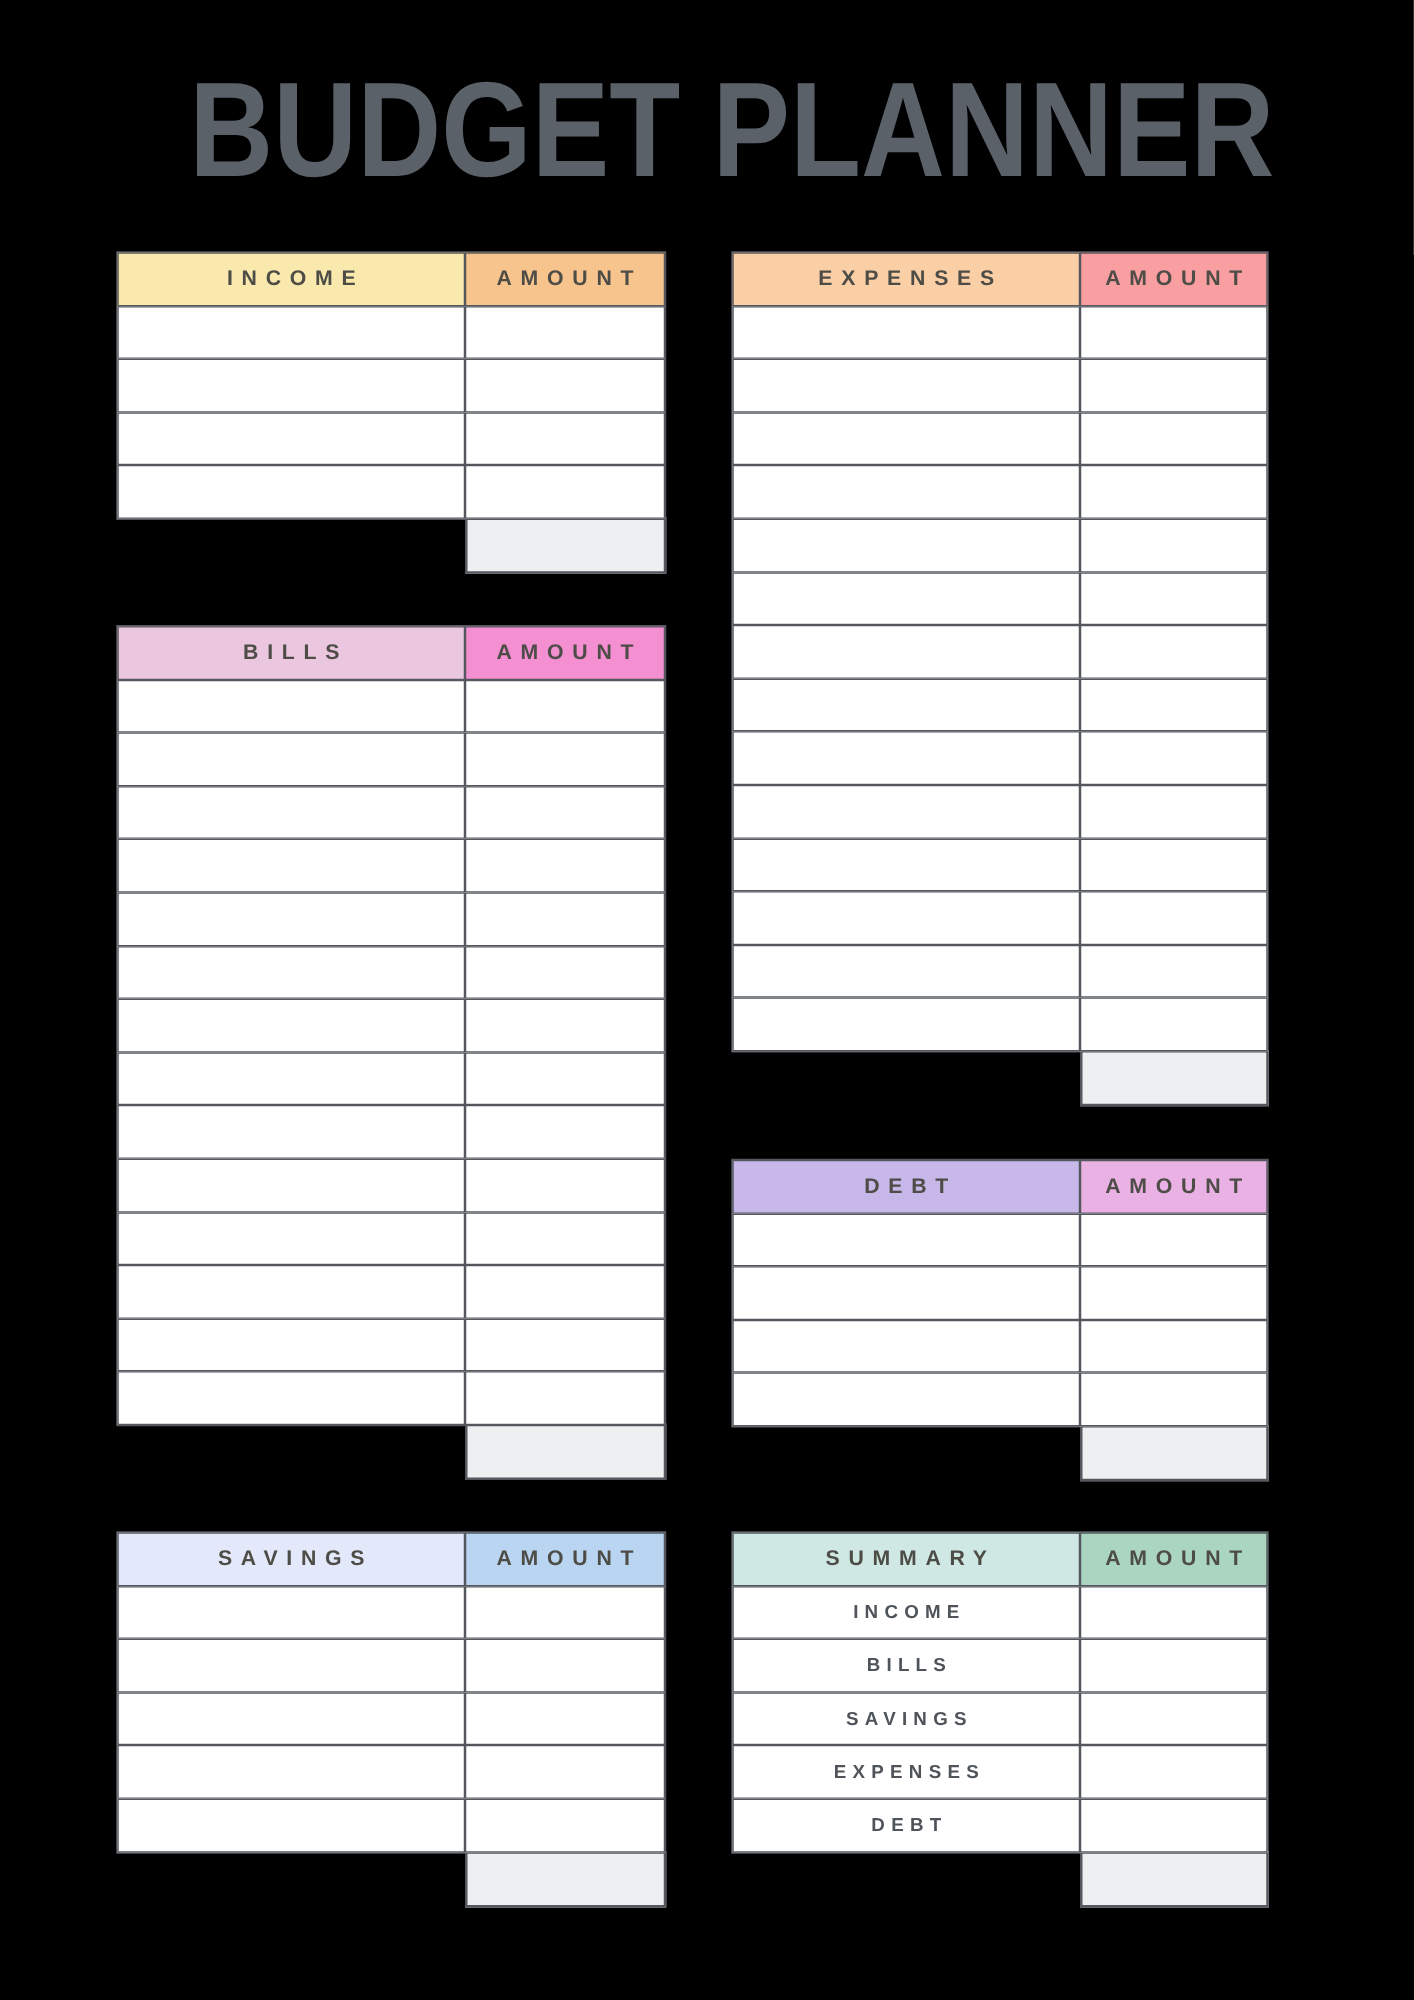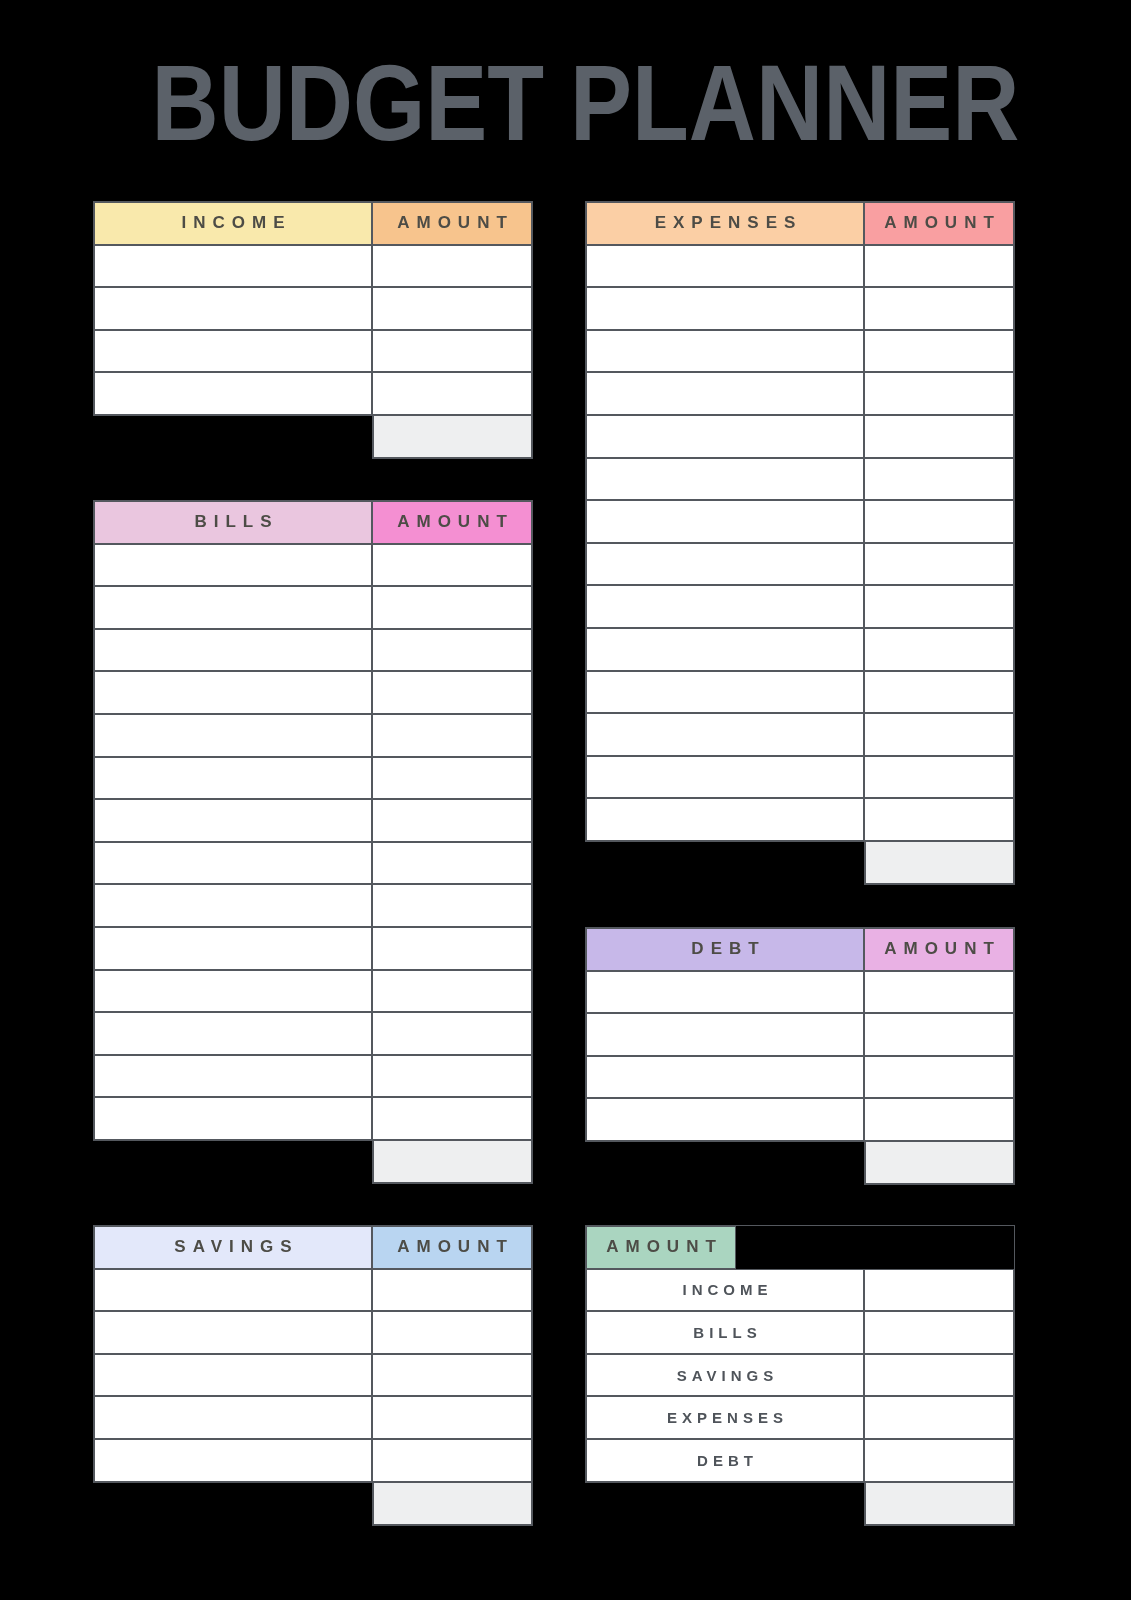--- a/index.html
+++ b/index.html
@@ -292,20 +292,21 @@
             <div class="cell amount-cell"></div>
           </div>
         </div>
     </div>
     <div class="total-cell"></div>
   </div>
 
   <div class="ptable t-summary">
     <div class="tablebox">
       <div class="row head">
+        <div class="cell name-cell" style="background: rgb(207, 232, 227);">SUMMARY</div>
         <div class="cell amount-cell" style="background: rgb(170, 213, 192);">AMOUNT</div>
       </div>
       <div class="tbody">
           <div class="row">
             <div class="cell name-cell">INCOME</div>
             <div class="cell amount-cell"></div>
           </div>
           <div class="row">
             <div class="cell name-cell">BILLS</div>
             <div class="cell amount-cell"></div>

